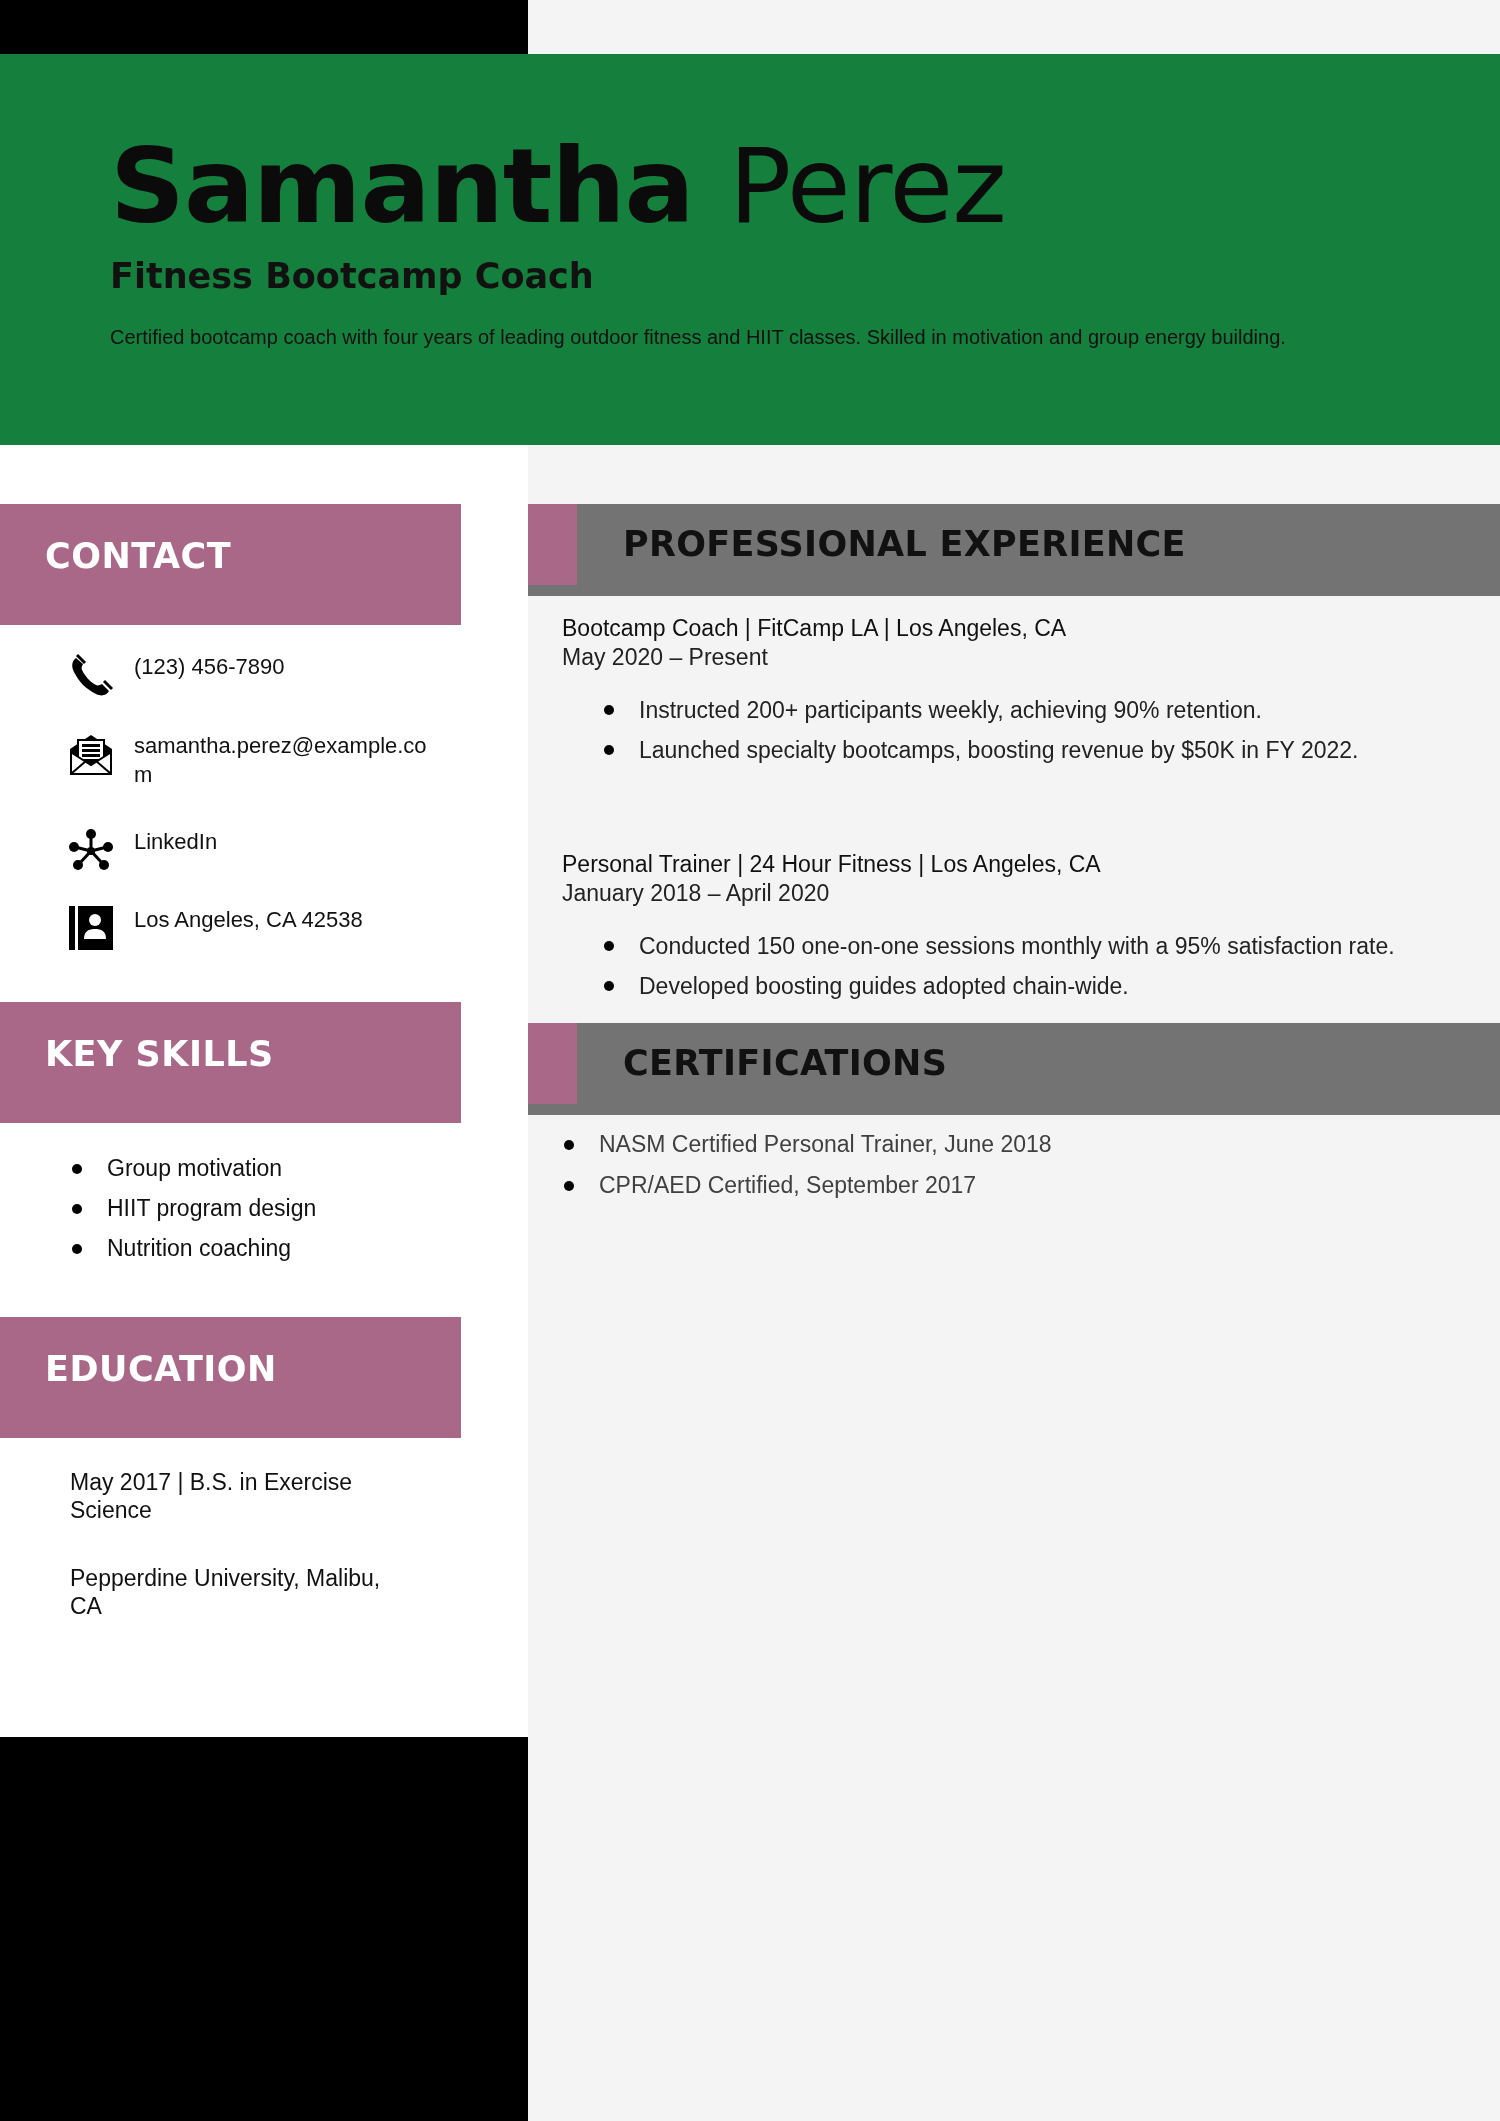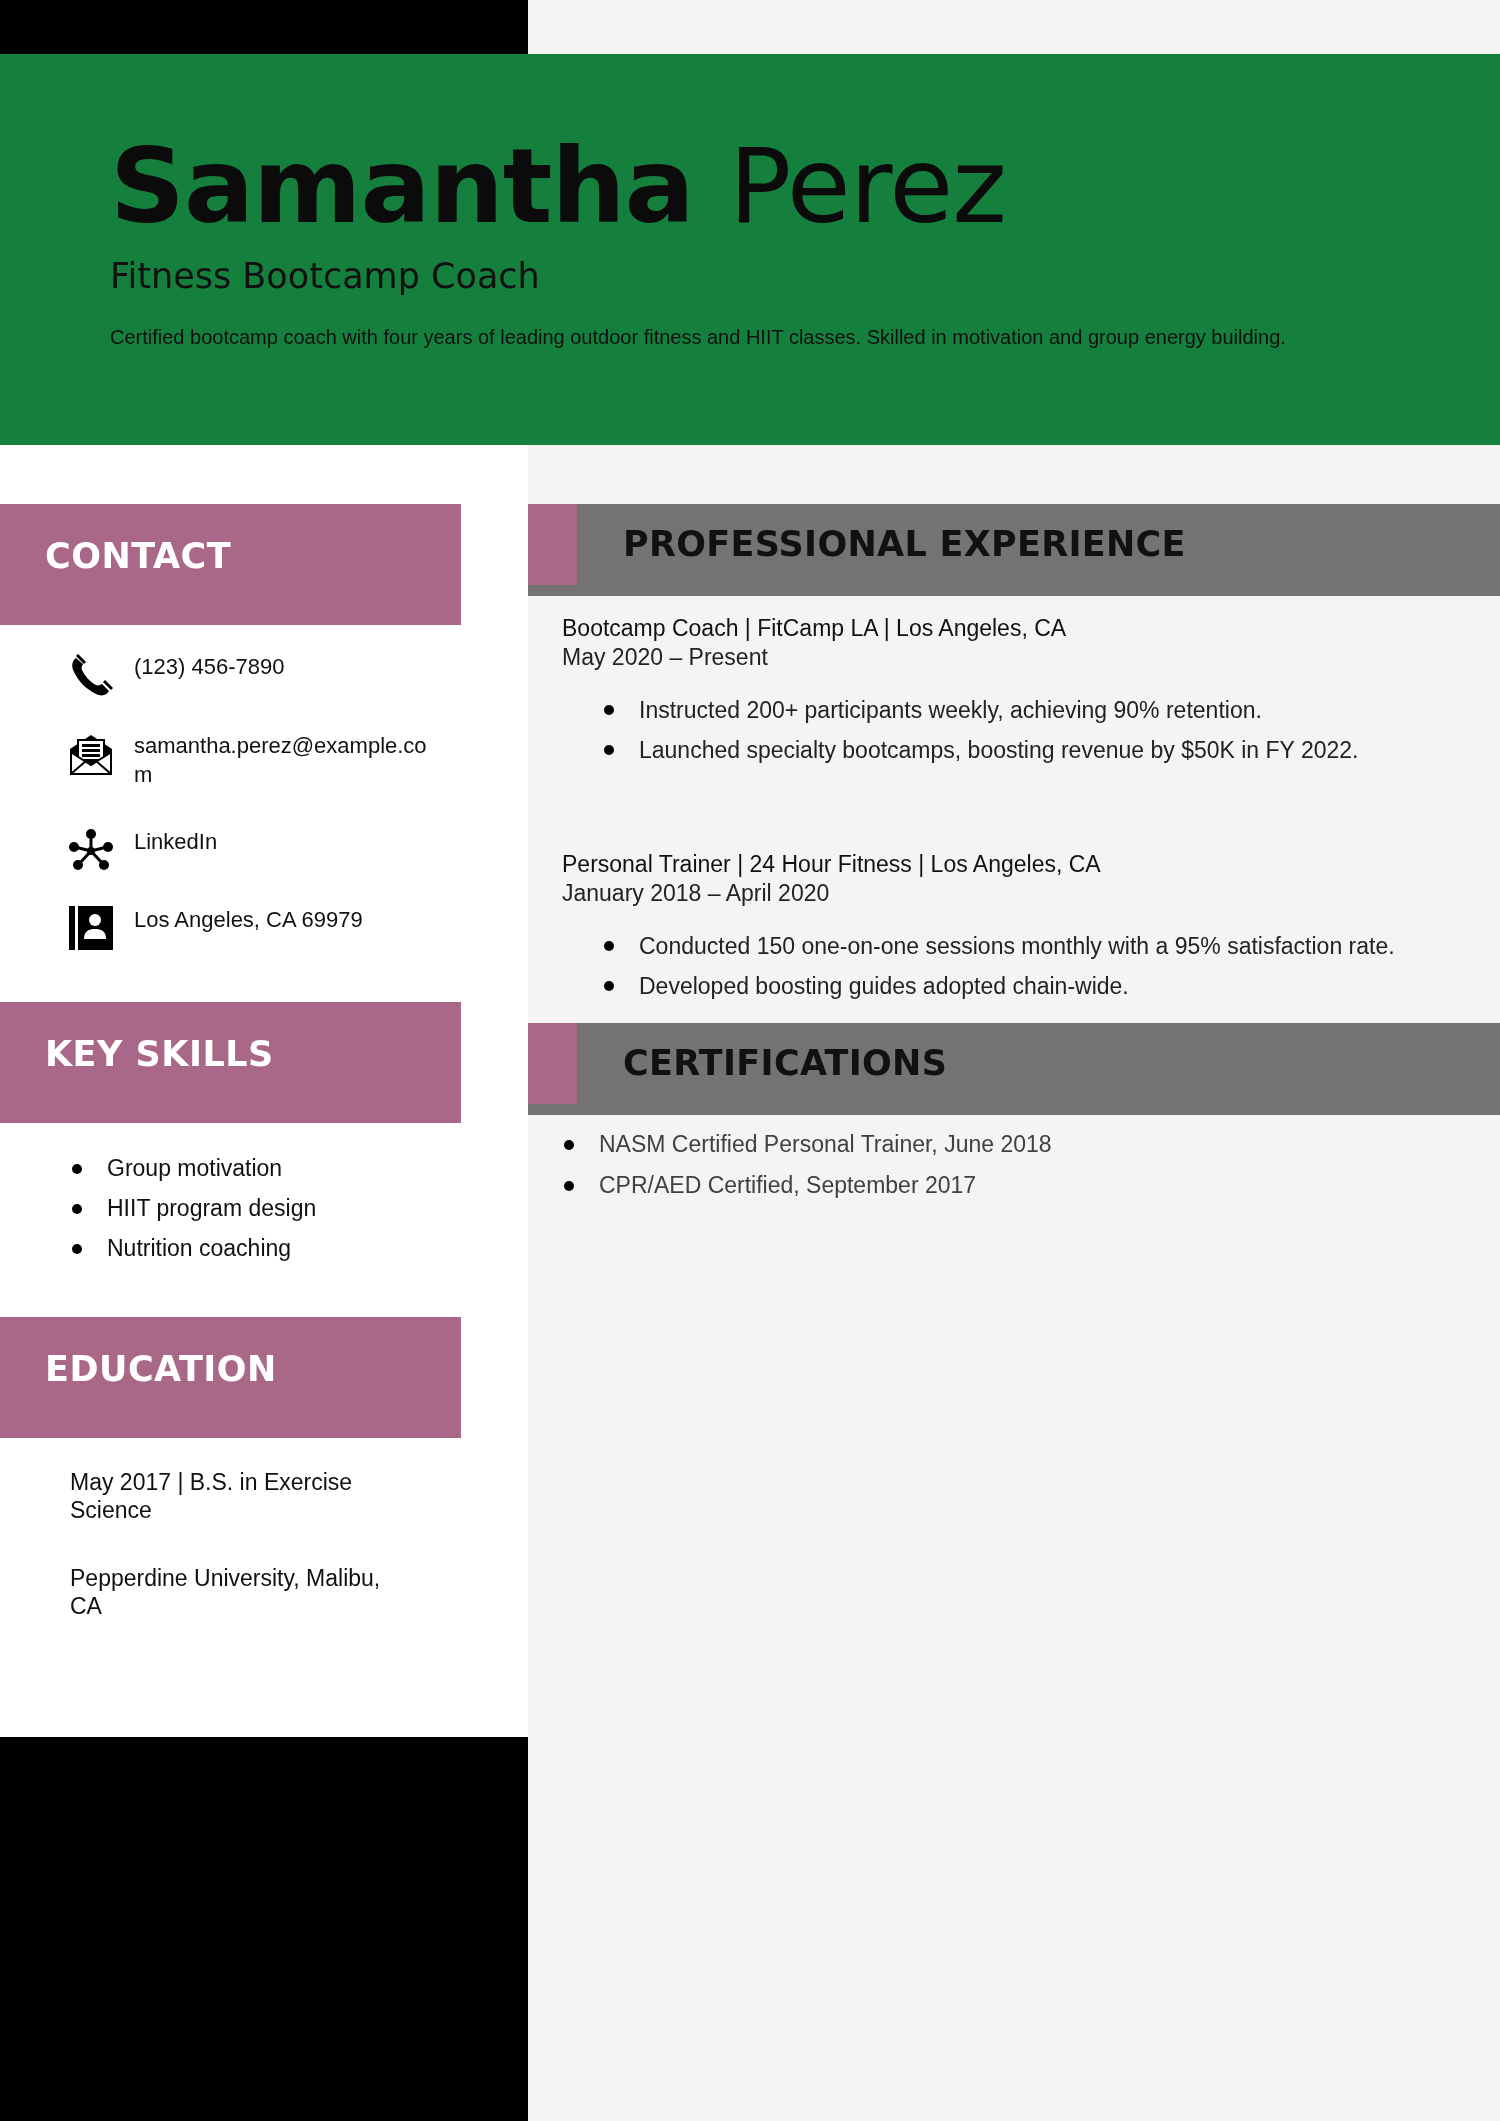--- a/index.html
+++ b/index.html
@@ -6,21 +6,21 @@
   html, body { width: 1500px; height: 2121px; overflow: hidden; }
   body { position: relative; background: #F4F4F4; font-family: "Liberation Sans", sans-serif; color: #111; }
 
   .top-black { position: absolute; left: 0; top: 0; width: 528px; height: 54px; background: #000; }
   .top-right { position: absolute; left: 528px; top: 0; width: 972px; height: 54px; background: #F4F4F4; }
 
   .header { position: absolute; left: 0; top: 54px; width: 1500px; height: 391px; background: #15803d; }
   .name { position: absolute; left: 110px; top: 70px; font-family: "DejaVu Sans", sans-serif; font-size: 104px; line-height: 1.2; letter-spacing: -1px; color: #0b0b0b; white-space: nowrap; }
   .name .first { font-weight: bold; }
   .name .last { font-weight: normal; }
-  .job-title { position: absolute; left: 110px; top: 202px; font-family: "DejaVu Sans", sans-serif; font-weight: normal; font-size: 35px; color: #111; }
+  .job-title { position: absolute; left: 110px; top: 202px; font-family: "DejaVu Sans", sans-serif; font-weight: bold; font-size: 35px; color: #111; }
   .summary { position: absolute; left: 110px; top: 270px; width: 1230px; font-size: 20px; line-height: 27px; color: #111; }
 
   .left-col { position: absolute; left: 0; top: 445px; width: 528px; height: 1292px; background: #FFFFFF; }
   .bottom-black { position: absolute; left: 0; top: 1737px; width: 528px; height: 384px; background: #000; }
 
   .side-head { position: absolute; left: 0; width: 461px; height: 121px; background: #AA6889; }
   .side-head span { position: absolute; left: 45px; top: 0; line-height: 105px; font-family: "DejaVu Sans", sans-serif; font-weight: bold; font-size: 35px; color: #fff; letter-spacing: 0.5px; }
 
   .contact-item { position: absolute; left: 68px; width: 400px; display: flex; align-items: flex-start; }
   .contact-item .ic { width: 46px; height: 46px; flex: 0 0 46px; }
@@ -116,21 +116,21 @@
 
 <div class="contact-item" style="top:905px;">
   <span class="ic">
     <svg viewBox="0 0 46 46">
         <rect x="1" y="1" width="6" height="44" fill="#000"></rect>
         <rect x="10" y="1" width="35" height="44" fill="#000"></rect>
         <circle cx="27" cy="15" r="6" fill="#fff"></circle>
         <path d="M16 34 C16 26 21 24 27 24 C33 24 38 26 38 34 Z" fill="#fff"></path>
       </svg>
   </span>
-  <span class="txt">Los Angeles, CA 69979</span>
+  <span class="txt">Los Angeles, CA 42538</span>
 </div>
 
 <div class="side-head" style="top:1002px;">
   <span>KEY SKILLS</span>
 </div>
 <ul class="skills">
   <li>Group motivation</li>
   <li>HIIT program design</li>
   <li>Nutrition coaching</li>
 </ul>

